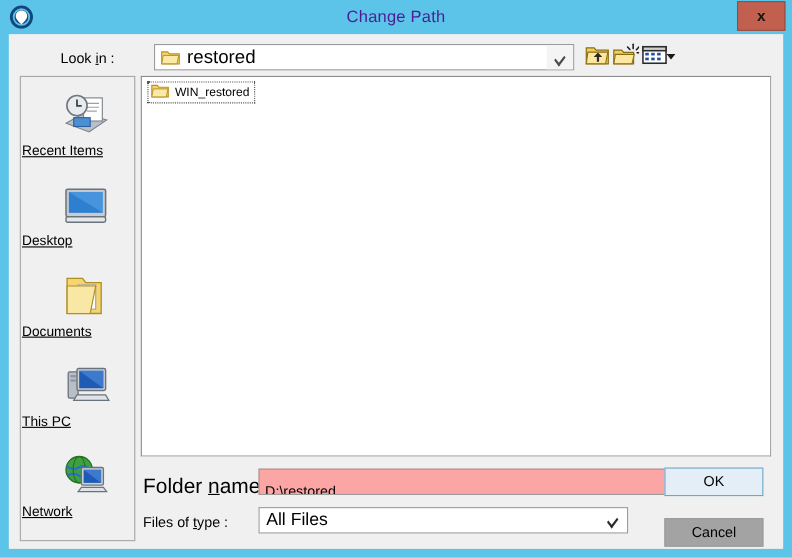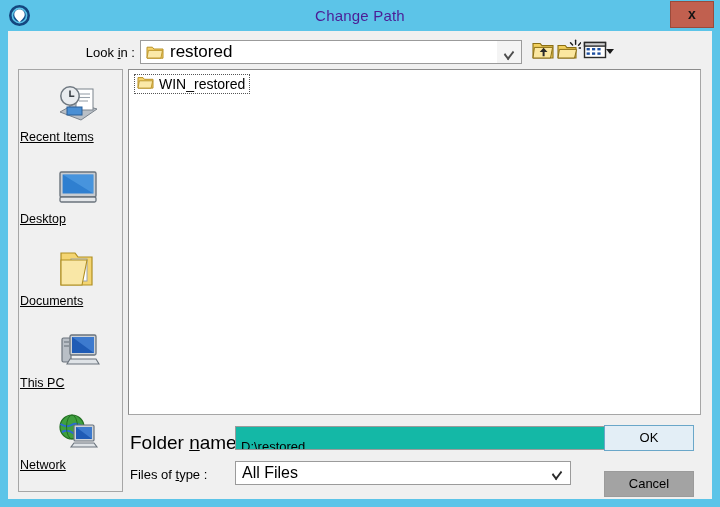--- a/index.html
+++ b/index.html
@@ -76,21 +76,21 @@
     height: 468px;
     background: #f0f0f0;
     box-sizing: border-box;
   }
 
   
   #lookin-label {
     position: absolute;
     left: 47px; top: 14px;
     width: 80px;
-    text-align: right;
+    text-align: left;
     font-size: 13px;
     color: #000;
     white-space: nowrap;
   }
   #lookin-combo {
     position: absolute;
     left: 132px; top: 9px;
     width: 382px; height: 24px;
     background: #ffffff;
     border: 1px solid #9b9b9b;
@@ -192,39 +192,39 @@
     height: 20px;
     padding: 0 4px 0 2px;
     border: 1px dotted #555;
     box-sizing: border-box;
     display: flex;
     align-items: center;
     cursor: default;
   }
   .file-entry .fico { margin-right: 5px; display: block; }
   .file-entry .fname {
-    font-size: 14px;
+    font-size: 11px;
     color: #000;
     line-height: 18px;
     white-space: nowrap;
   }
 
   
   #foldername-label {
     position: absolute;
     left: 122px; top: 401px;
     font-size: 19px;
     color: #000;
     white-space: nowrap;
   }
   #foldername-input {
     position: absolute;
     left: 227px; top: 395px;
     width: 404px; height: 24px;
-    background: #14b8a6;
+    background: #fca5a5;
     border: 1px solid #9b9b9b;
     box-sizing: border-box;
     font-family: "Liberation Sans", sans-serif;
     font-size: 13px;
     color: #000;
     padding: 16px 0 0 5px;
     outline: none;
   }
 
   #filetype-label {

